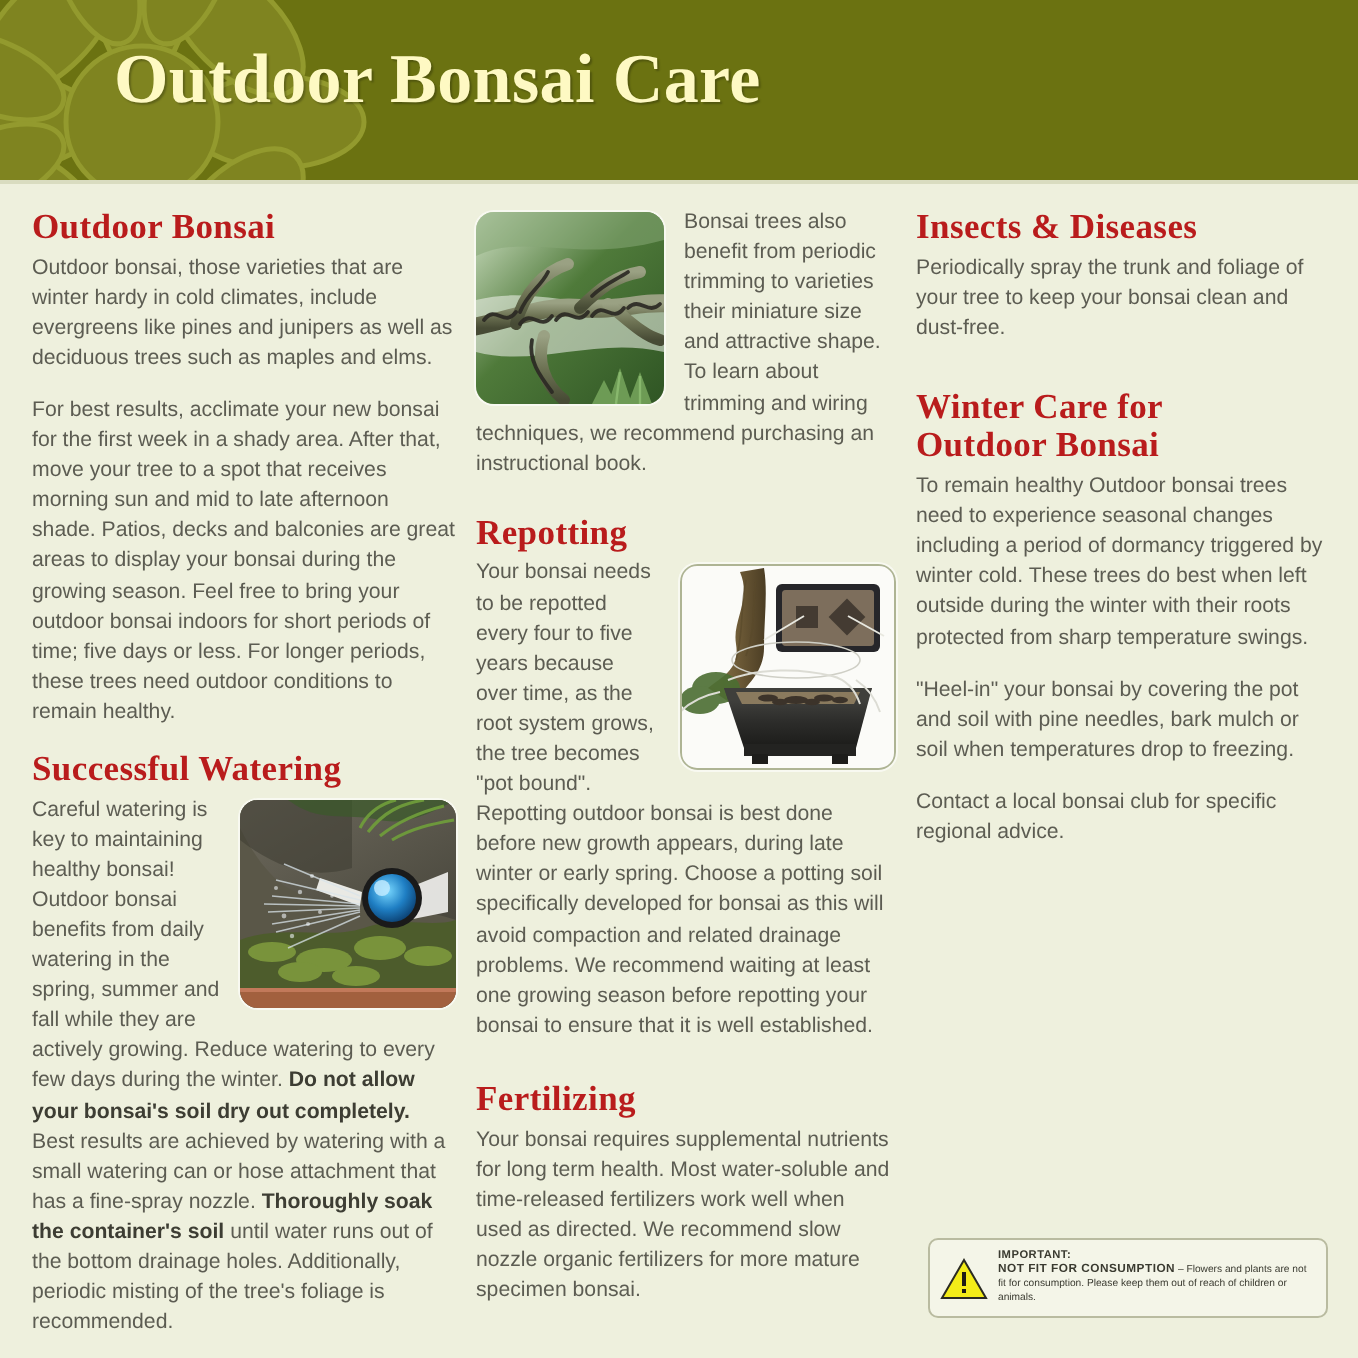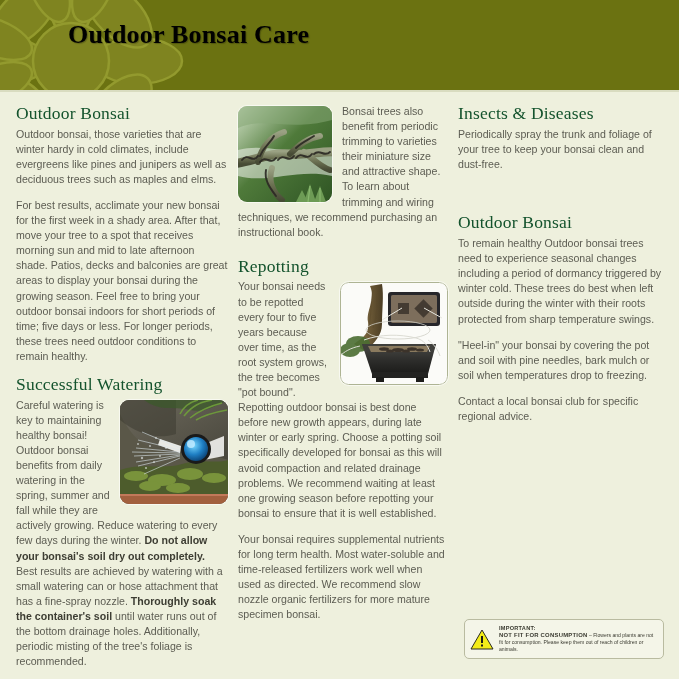--- a/index.html
+++ b/index.html
@@ -29,26 +29,26 @@
   #header-flower {
     position: absolute;
     left: -44px;
     top: -54px;
     width: 230px;
     height: 230px;
     opacity: 1;
   }
   #header-title {
     position: absolute;
-    left: 68px;
+    left: 57px;
     top: 20px;
     font-family: "Liberation Serif", serif;
-    font-size: 26px;
+    font-size: 35px;
     font-weight: bold;
-    color: #000000;
+    color: #fef9c3;
     letter-spacing: 0.2px;
     text-shadow: 1px 1px 1px rgba(0,0,0,0.25);
   }
   #header-rule {
     position: absolute;
     left: 0;
     top: 90px;
     width: 679px;
     height: 2px;
     background: #d9dcc0;
@@ -57,22 +57,22 @@
     position: absolute;
     top: 104px;
   }
   #col-left  { left: 16px;  width: 212px; }
   #col-mid   { left: 238px; width: 210px; }
   #col-right { left: 458px; width: 208px; }
 
   h2.sec {
     font-family: "Liberation Serif", serif;
     font-size: 17.5px;
-    font-weight: normal;
-    color: #14532d;
+    font-weight: bold;
+    color: #b91c1c;
     margin: 0 0 3px 0;
     line-height: 1.12;
     letter-spacing: 0.2px;
   }
   h2.sec.tight { margin-top: 0; }
 
   p.body {
     margin: 0 0 11px 0;
     font-size: 10.6px;
     line-height: 15.1px;
@@ -359,30 +359,31 @@
             <path d="M24 58 C 40 52, 60 52, 76 56 C 84 58, 88 64, 90 70"></path>
             <path d="M88 58 C 94 62, 98 68, 100 74"></path>
             <path d="M20 64 C 10 66, 4 70, 0 74"></path>
           </g>
           <rect x="0.5" y="0.5" width="107" height="102" rx="8" fill="none" stroke="#aeb494" stroke-width="1"></rect>
         </svg>
       </div>
       <p class="body">Your bonsai needs to be repotted every four to five years because over time, as the root system grows, the tree becomes "pot bound". Repotting outdoor bonsai is best done before new growth appears, during late winter or early spring. Choose a potting soil specifically developed for bonsai as this will avoid compaction and related drainage problems. We recommend waiting at least one growing season before repotting your bonsai to ensure that it is well established.</p>
     </div>
 
+    <h2 class="sec" style="margin-top:8px;">Fertilizing</h2>
     <p class="body last">Your bonsai requires supplemental nutrients for long term health. Most water-soluble and time-released fertilizers work well when used as directed. We recommend slow nozzle organic fertilizers for more mature specimen bonsai.</p>
   </div>
 
   <div class="col" id="col-right">
 
     <h2 class="sec tight">Insects &amp; Diseases</h2>
     <p class="body">Periodically spray the trunk and foliage of your tree to keep your bonsai clean and dust-free.</p>
 
     <h2 class="sec" style="margin-top:22px;">
-      <br>
+      <span>Winter Care for</span><br>
       <span>Outdoor Bonsai</span>
     </h2>
     <p class="body">To remain healthy Outdoor bonsai trees need to experience seasonal changes including a period of dormancy triggered by winter cold. These trees do best when left outside during the winter with their roots protected from sharp temperature swings.</p>
     <p class="body">"Heel-in" your bonsai by covering the pot and soil with pine needles, bark mulch or soil when temperatures drop to freezing.</p>
     <p class="body last">Contact a local bonsai club for specific regional advice.</p>
   </div>
 
   <div id="warning-box">
     <svg id="warning-icon" width="24" height="21" viewBox="0 0 24 21">
       <path d="M12 1 L23 20 L1 20 Z" fill="#f3ec18" stroke="#2b2b22" stroke-width="1"></path>

